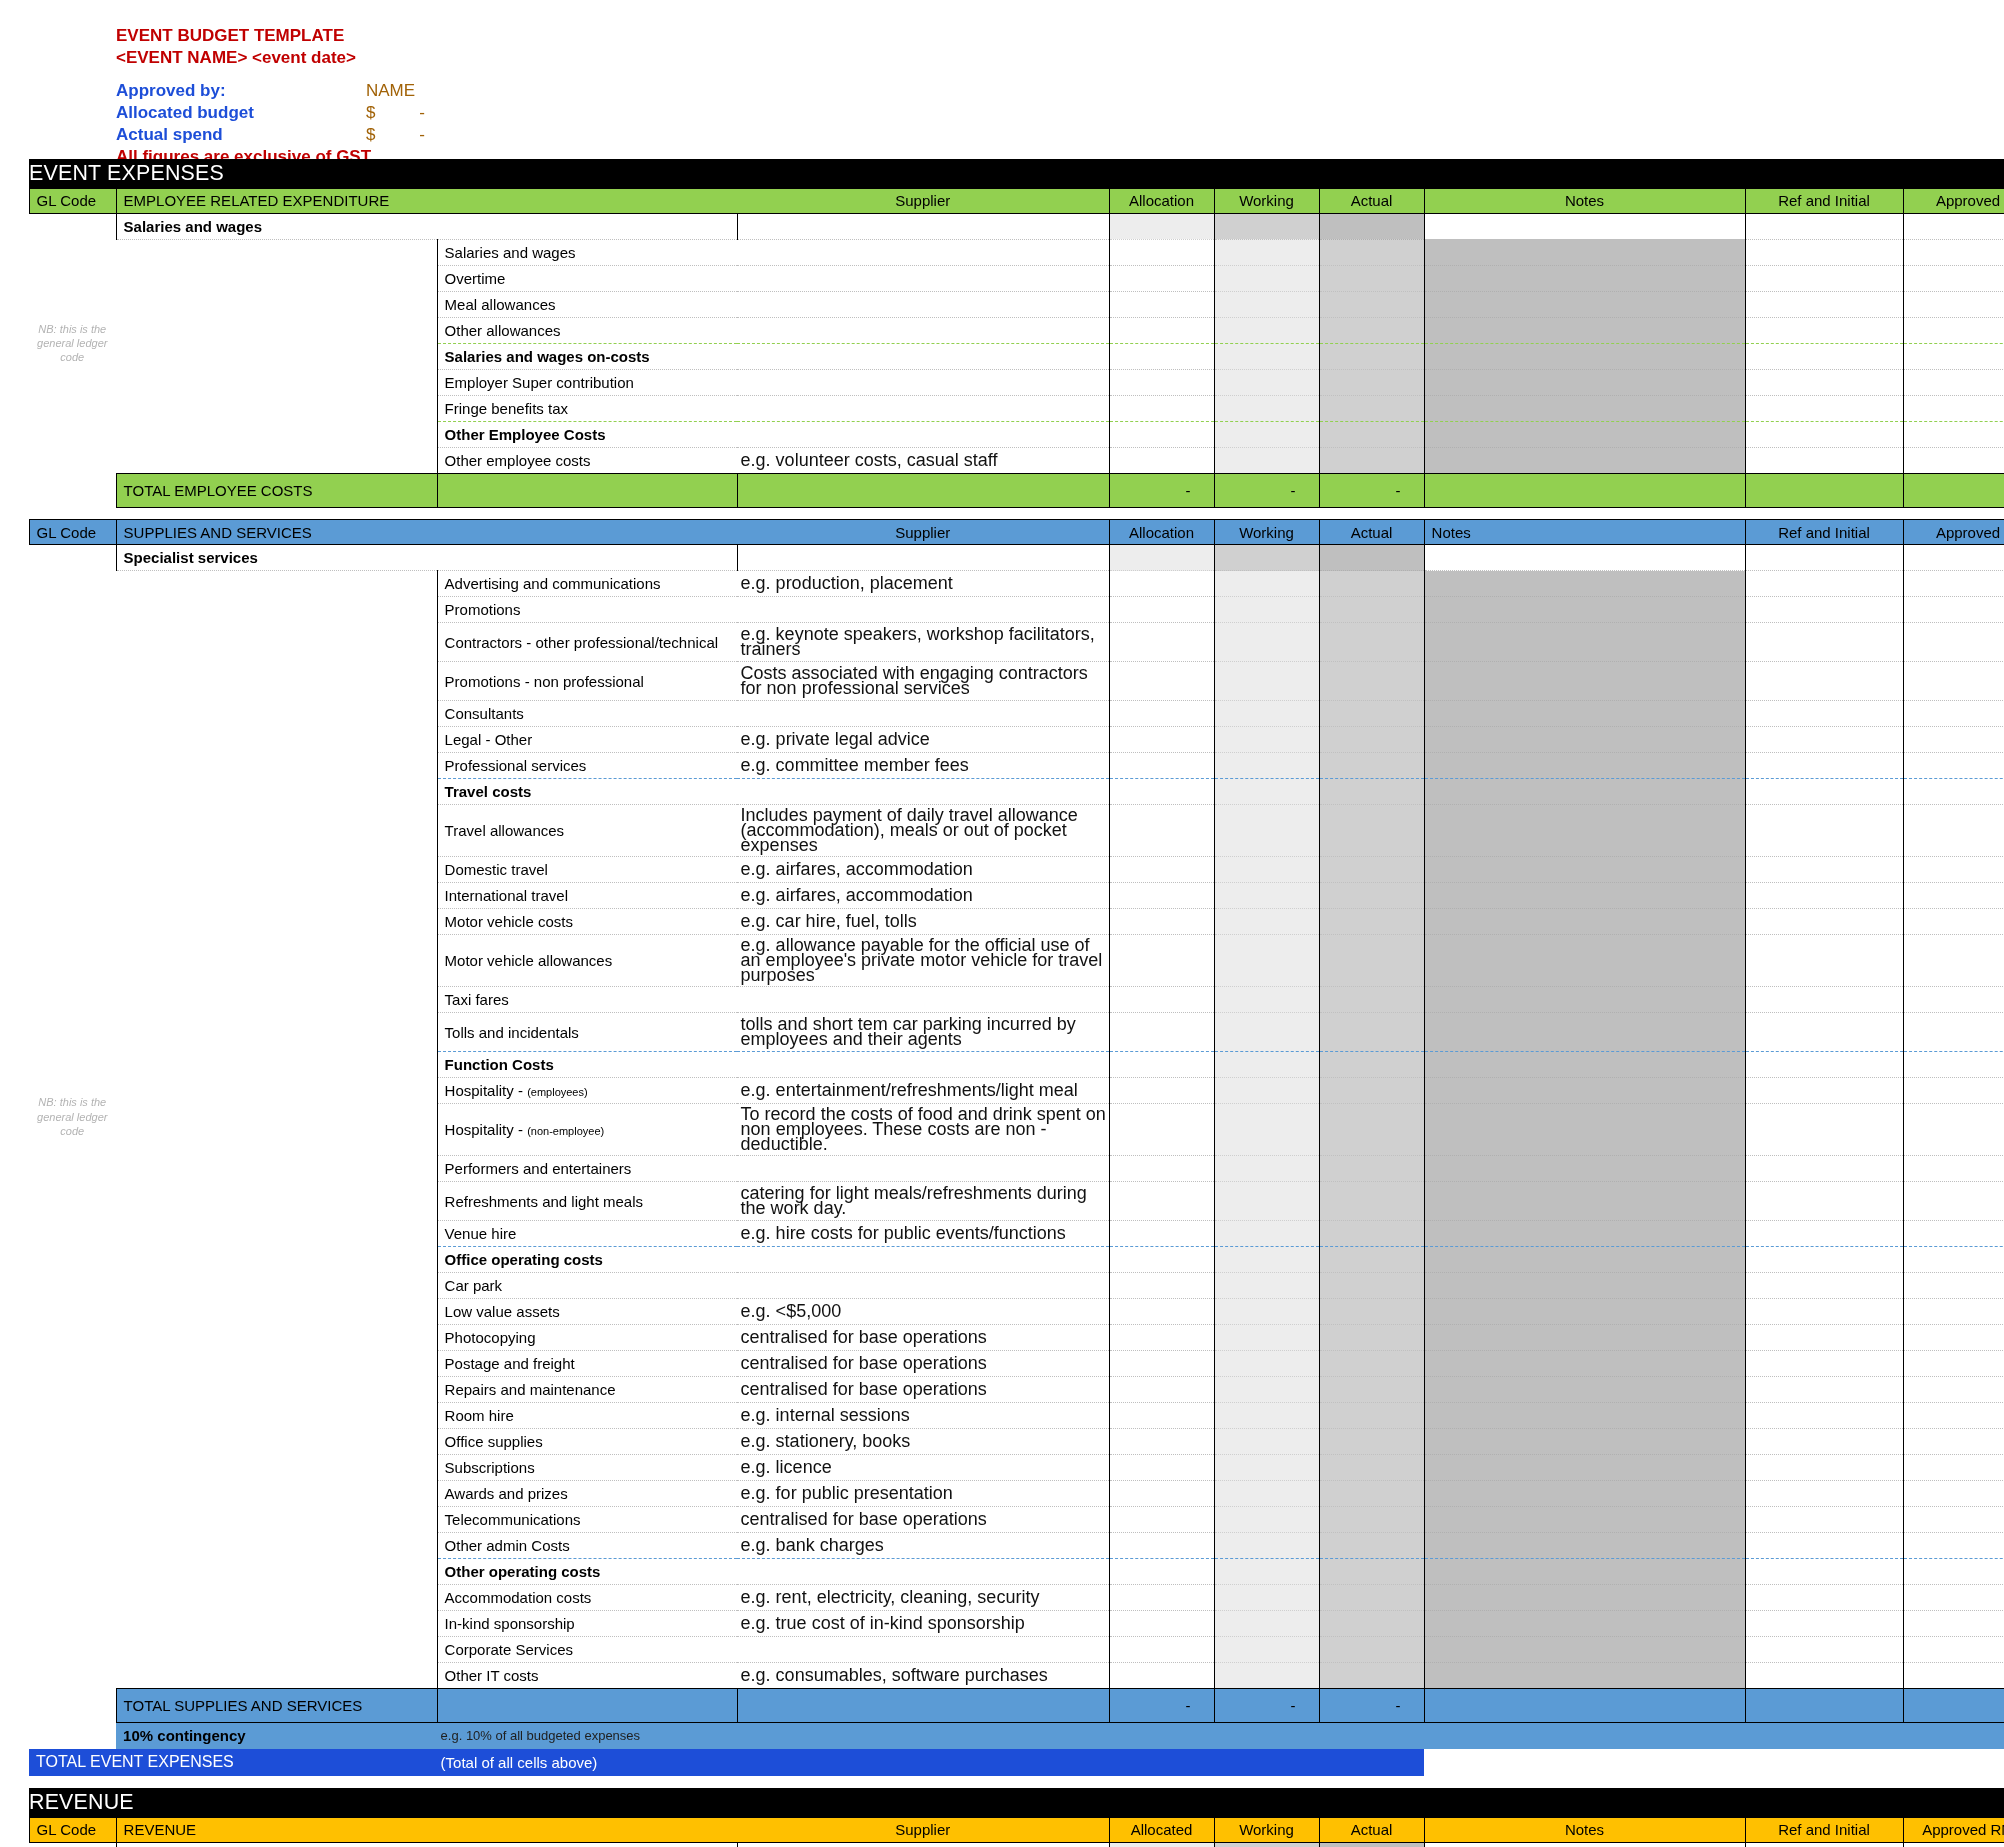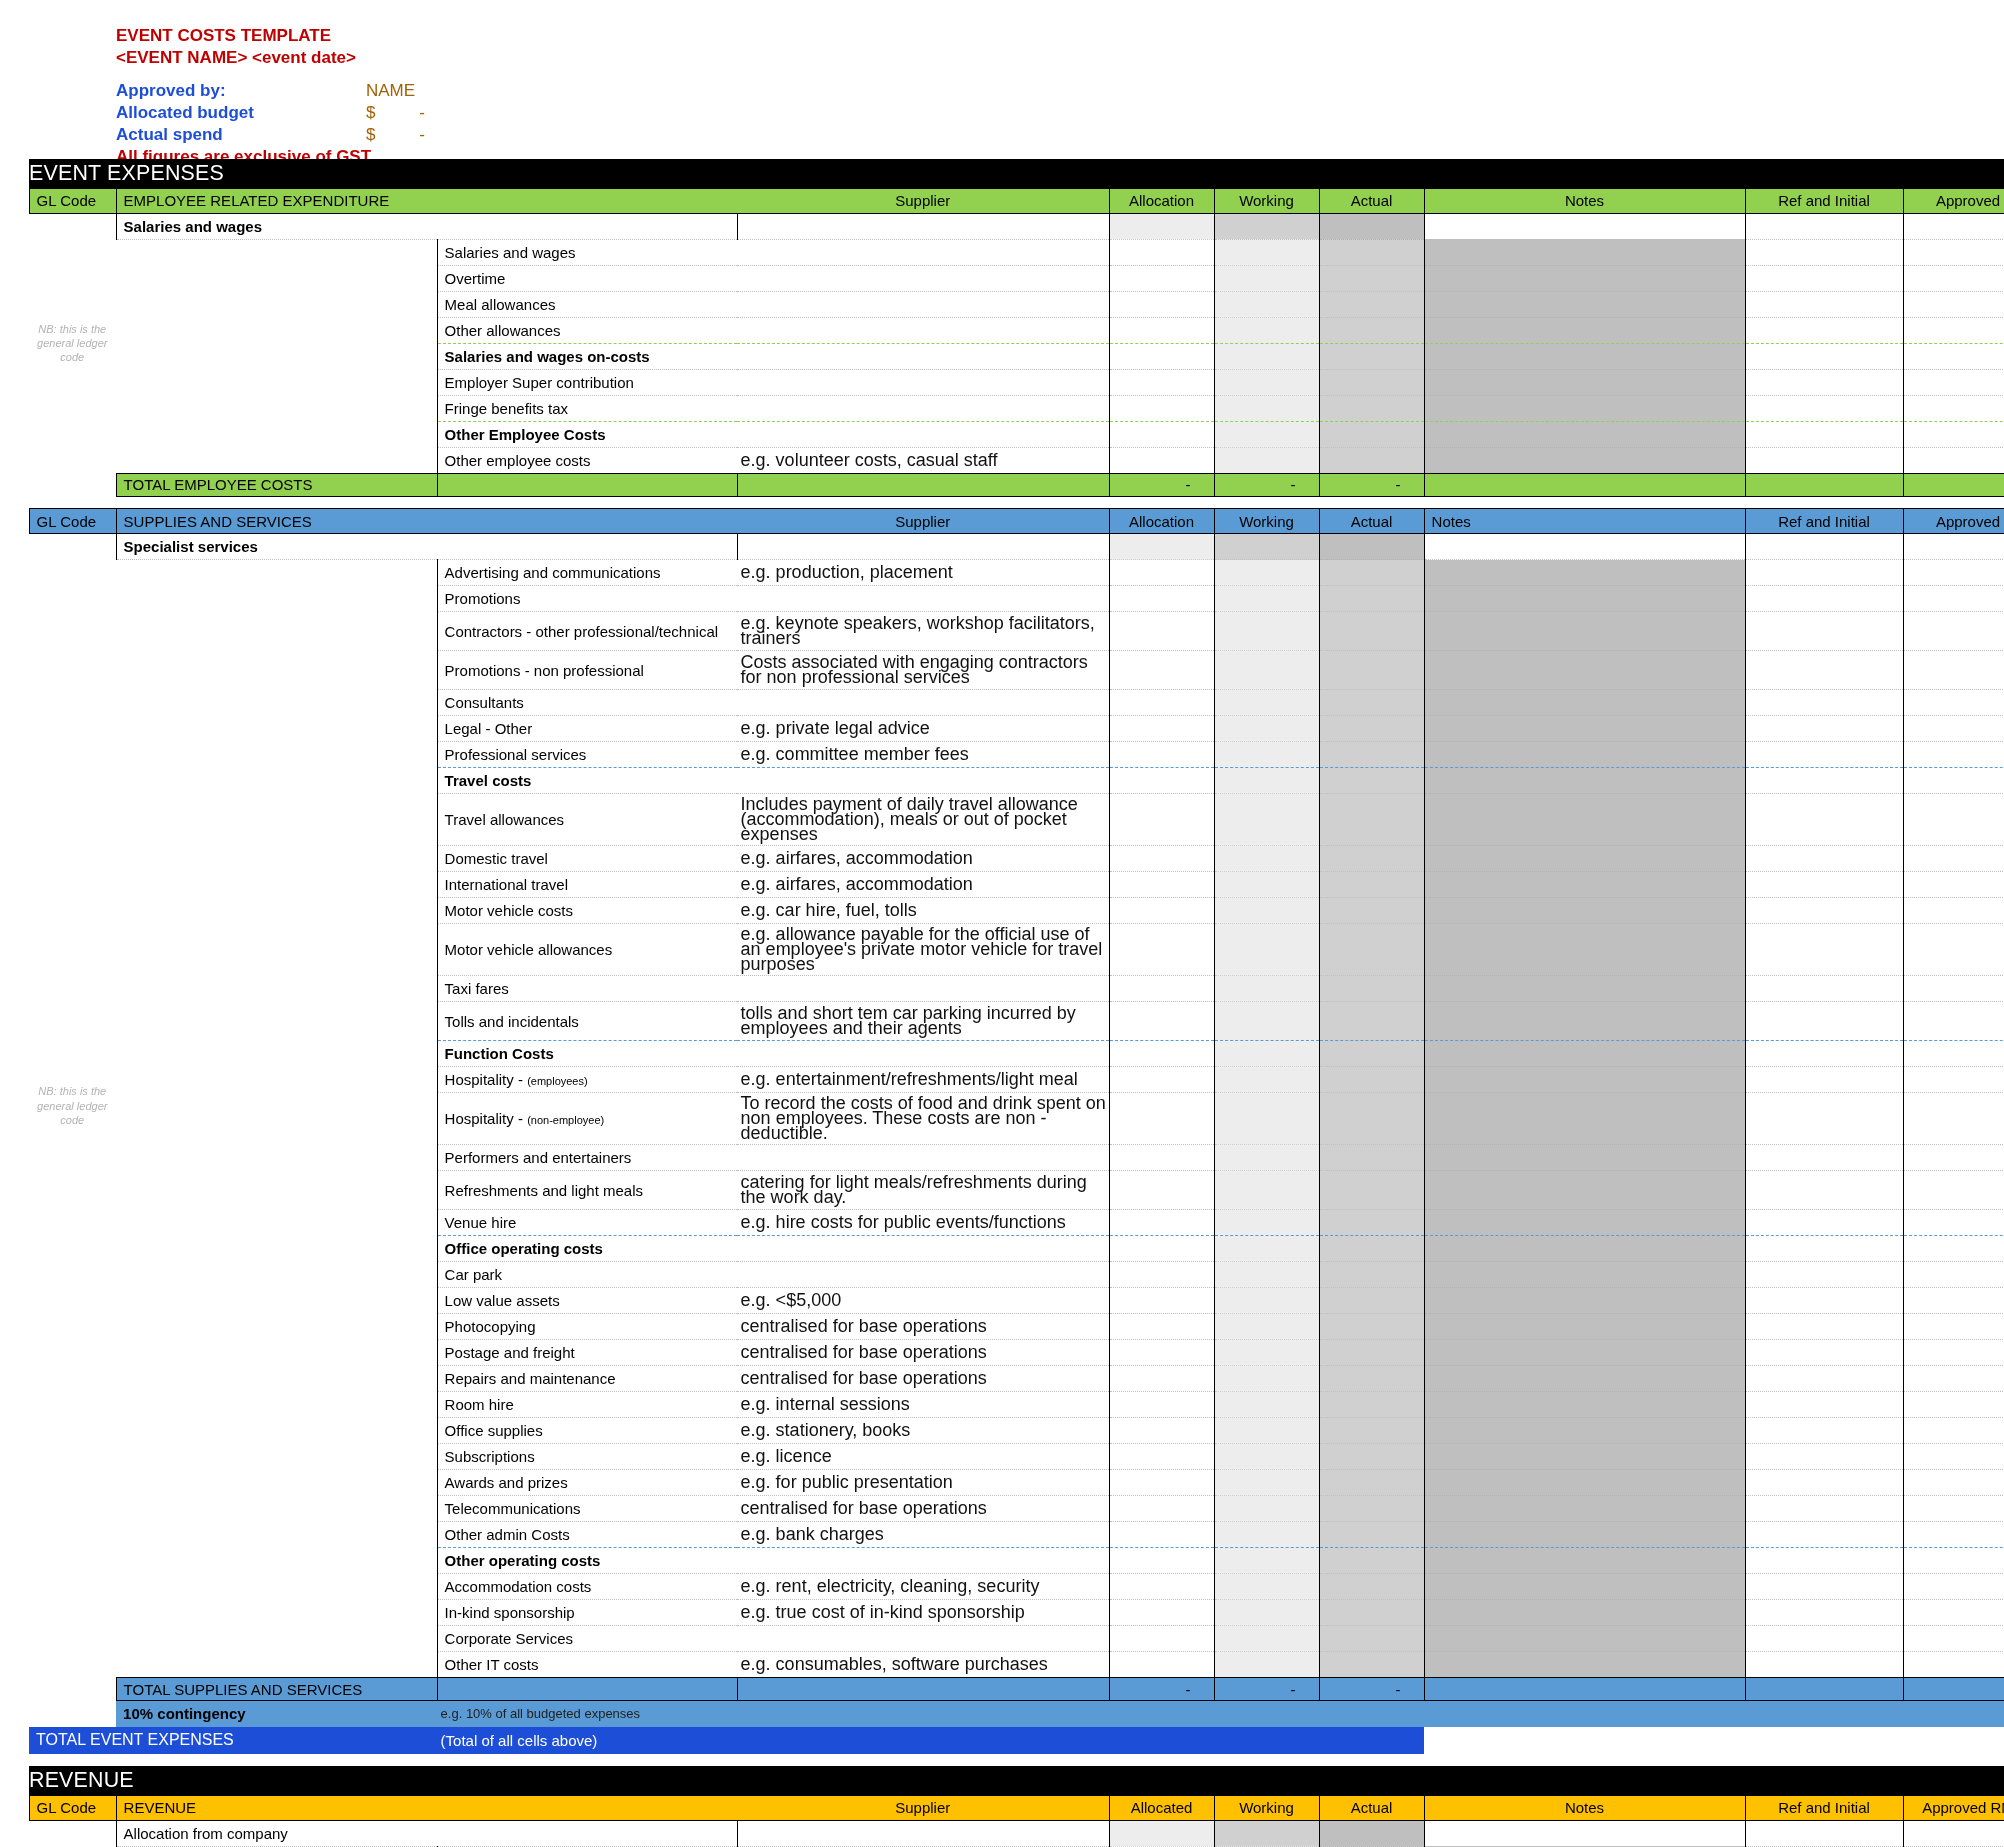--- a/index.html
+++ b/index.html
@@ -173,21 +173,21 @@
   }
   .grp-green.grpsep td { border-top-color: #92D050; }
   .grp-blue.grpsep td { border-top-color: #5B9BD5; }
 
   
   .row.h2 td { height: 39px; margin-left: 40px; }
   .row.h3 td { height: 52px; }
 
   
   .total td {
-    height: 23px;
+    height: 34px;
     border: 1.8px solid #000;
     font-size: 15px;
   }
   .total.green td { background: #92D050; }
   .total.blue td  { background: #5B9BD5; }
   .total td.label { text-align: left; padding-left: 7.1px; }
   .total td.num { text-align: right; padding-right: 23px; }
   .total td.blank-gl { background: #fff; border: none; }
 
   
@@ -217,21 +217,21 @@
     line-height: 14.3px;
     padding: 0 3.6px;
   }
 </style>
 </head>
 <body>
 
 <div id="page">
 
   <div class="title-block">
-    <div class="t-line">EVENT COSTS TEMPLATE</div>
+    <div class="t-line">EVENT BUDGET TEMPLATE</div>
     <div class="t-line">&lt;EVENT NAME&gt; &lt;event date&gt;</div>
     <div style="height:10.7px"></div>
     <div class="kv-row">
       <div class="kv-label">Approved by:</div>
       <div class="kv-val">NAME</div>
     </div>
     <div class="kv-row">
       <div class="kv-label">Allocated budget</div>
       <div class="kv-val"><span class="dollar">$</span><span class="dash">-</span></div>
     </div>

